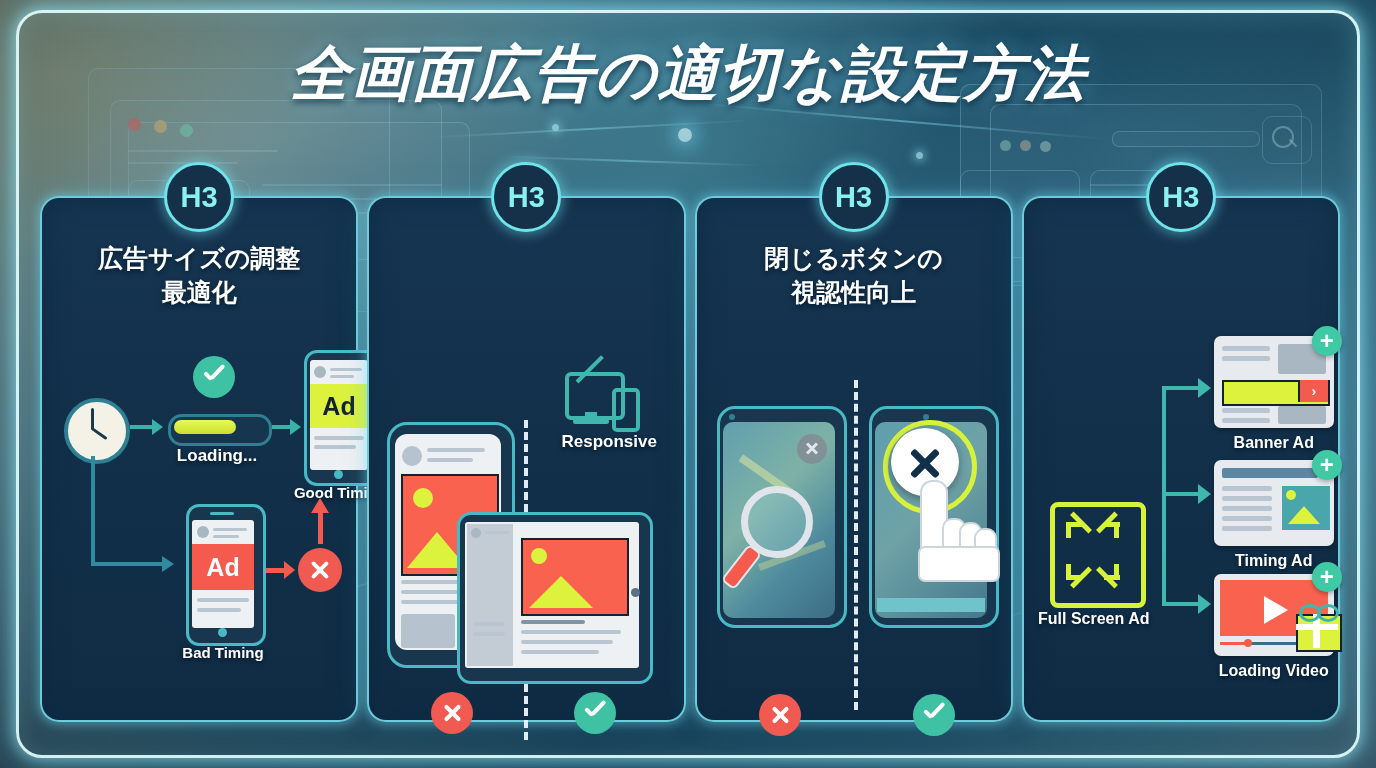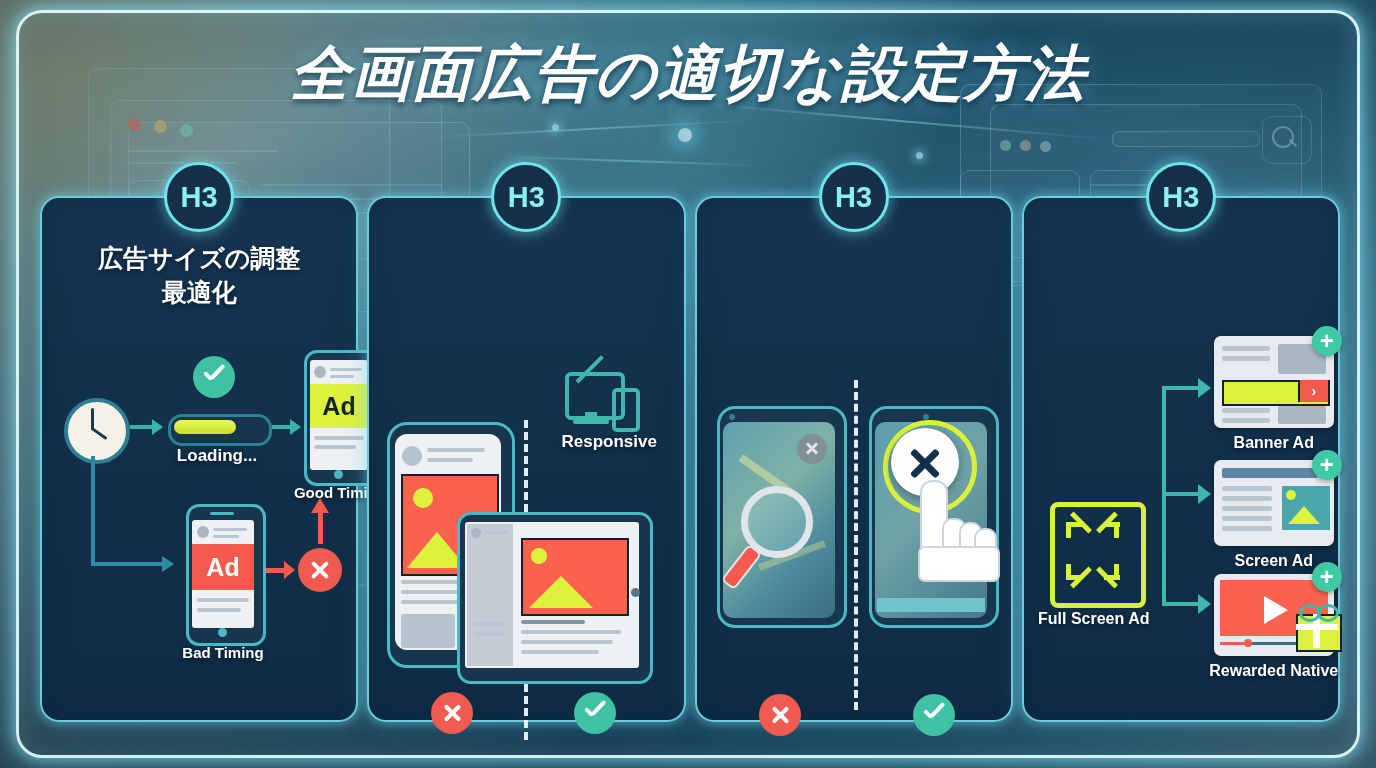--- a/index.html
+++ b/index.html
@@ -253,20 +253,22 @@
 
         <div class="circ" style="left:205px;top:370px;width:42px;height:42px;background:#3fc2a4;"></div>
         <div style="position:absolute;left:215px;top:388px;width:10px;height:4px;background:#fff;border-radius:2px;transform:rotate(45deg);"></div>
         <div style="position:absolute;left:220px;top:384px;width:19px;height:4px;background:#fff;border-radius:2px;transform:rotate(-47deg);"></div>
       </div>
     </div>
 
     <div class="panel">
       <div class="badge">H3</div>
       <div class="ptitle">
+        <div>閉じるボタンの</div>
+        <div>視認性向上</div>
       </div>
       <div class="pbody">
 
         <div class="dash-div" style="left:157px;top:58px;height:330px;"></div>
 
         <div class="phone" style="left:20px;top:84px;width:124px;height:216px;border-radius:18px;"></div>
         <div class="circ" style="left:32px;top:92px;width:6px;height:6px;background:#2e7f92;"></div>
         <div style="position:absolute;left:26px;top:100px;width:112px;height:196px;border-radius:10px;overflow:hidden;background:linear-gradient(135deg,#5f9fae 0%,#7fb2a6 40%,#4d8a9c 70%,#3d6d84 100%);"></div>
         <div style="position:absolute;left:38px;top:150px;width:64px;height:8px;background:rgba(220,230,160,.55);transform:rotate(35deg);"></div>
         <div style="position:absolute;left:60px;top:230px;width:70px;height:7px;background:rgba(200,215,150,.45);transform:rotate(-20deg);"></div>
@@ -345,33 +347,33 @@
         <div style="position:absolute;left:198px;top:146px;width:96px;height:10px;background:#5d86a3;border-radius:2px;"></div>
         <div class="line" style="left:198px;top:164px;width:50px;height:5px;"></div>
         <div class="line" style="left:198px;top:174px;width:50px;height:5px;"></div>
         <div class="line" style="left:198px;top:184px;width:50px;height:5px;"></div>
         <div class="line" style="left:198px;top:194px;width:50px;height:5px;"></div>
         <div class="line" style="left:198px;top:204px;width:50px;height:5px;"></div>
         <div style="position:absolute;left:256px;top:162px;width:48px;height:44px;background:#49a7ab;border:2px solid #e7eaee;"></div>
         <div class="circ" style="left:262px;top:168px;width:10px;height:10px;background:#ddf23c;"></div>
         <div style="position:absolute;left:264px;top:184px;width:0;height:0;border-left:16px solid transparent;border-right:16px solid transparent;border-bottom:18px solid #ddf23c;"></div>
         <div class="plusb" style="left:288px;top:128px;">+</div>
-        <div class="cap" style="left:185px;top:230px;width:130px;font-size:16px;">Screen Ad</div>
+        <div class="cap" style="left:185px;top:230px;width:130px;font-size:16px;">Timing Ad</div>
 
         <div class="card" style="left:190px;top:252px;width:120px;height:82px;"></div>
         <div style="position:absolute;left:196px;top:258px;width:108px;height:56px;background:#f9624f;"></div>
         <div style="position:absolute;left:240px;top:274px;width:0;height:0;border-left:24px solid #fff;border-top:14px solid transparent;border-bottom:14px solid transparent;"></div>
         <div style="position:absolute;left:196px;top:320px;width:104px;height:3px;background:#3c6e8a;"></div>
         <div style="position:absolute;left:196px;top:320px;width:26px;height:3px;background:#f45b4e;"></div>
         <div class="circ" style="left:220px;top:317px;width:8px;height:8px;background:#f45b4e;"></div>
 
         <div style="position:absolute;left:272px;top:292px;width:42px;height:34px;background:#ddf23c;border:2px solid #12222e;"></div>
         <div style="position:absolute;left:289px;top:292px;width:7px;height:34px;background:#ffffff;"></div>
         <div style="position:absolute;left:272px;top:302px;width:42px;height:6px;background:#ffffff;"></div>
         <div style="position:absolute;left:275px;top:282px;width:16px;height:12px;border:3px solid #3fb7ad;border-radius:50%;"></div>
         <div style="position:absolute;left:293px;top:282px;width:16px;height:12px;border:3px solid #3fb7ad;border-radius:50%;"></div>
         <div class="plusb" style="left:288px;top:240px;">+</div>
-        <div class="cap" style="left:170px;top:340px;width:160px;font-size:16px;">Rewarded Native</div>
+        <div class="cap" style="left:170px;top:340px;width:160px;font-size:16px;">Loading Video</div>
       </div>
     </div>
 
   </div>
 </div>
 
 </body></html>

